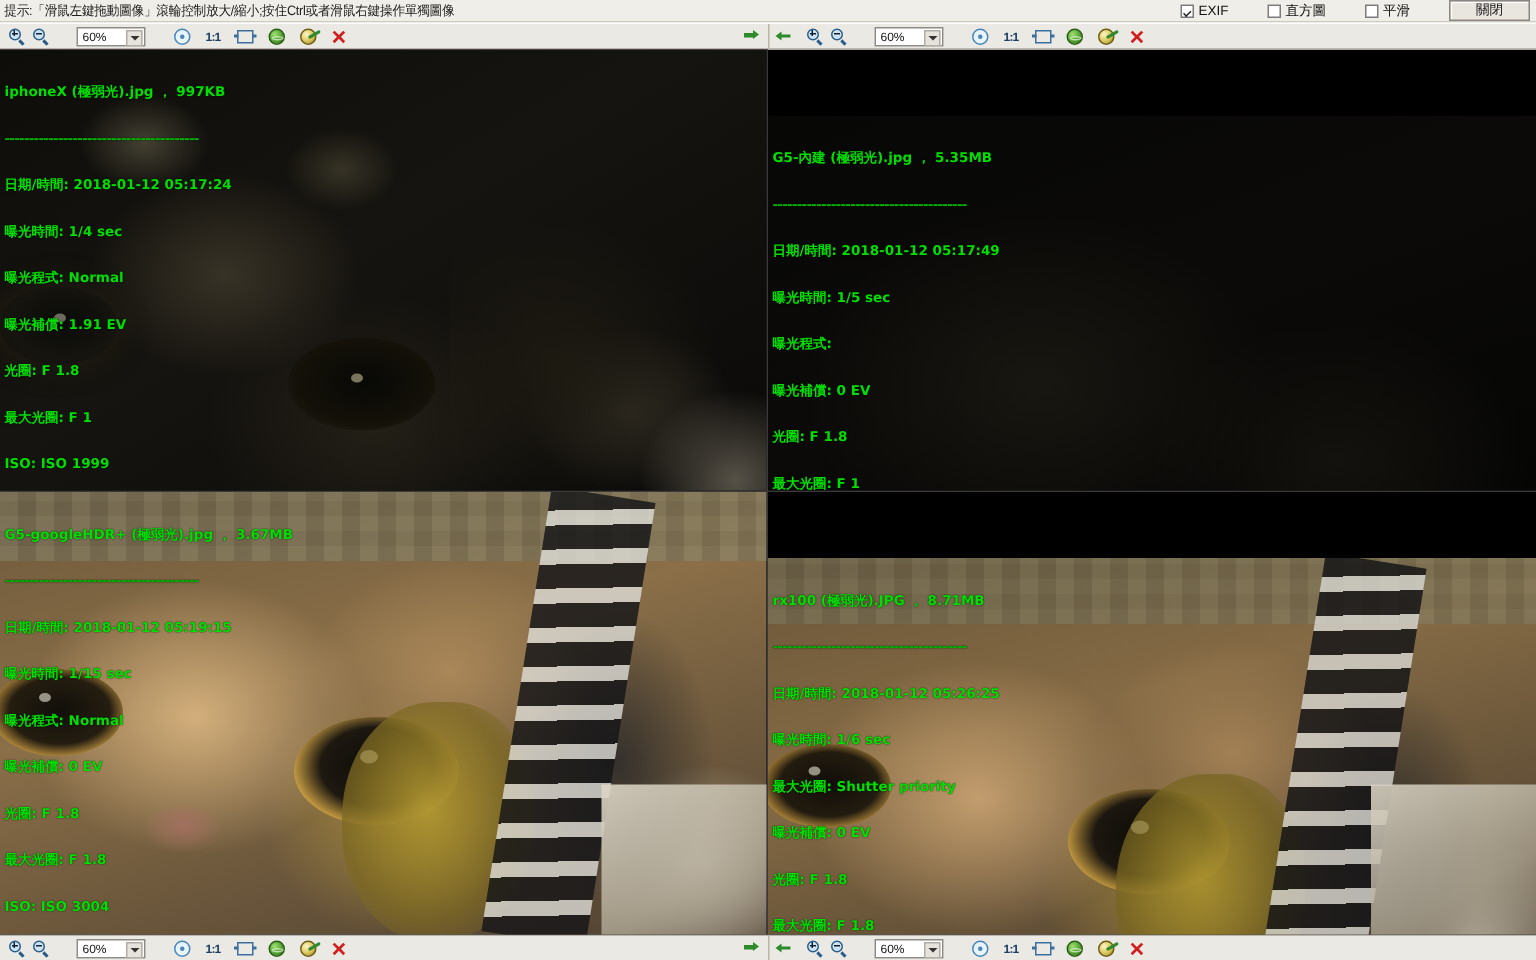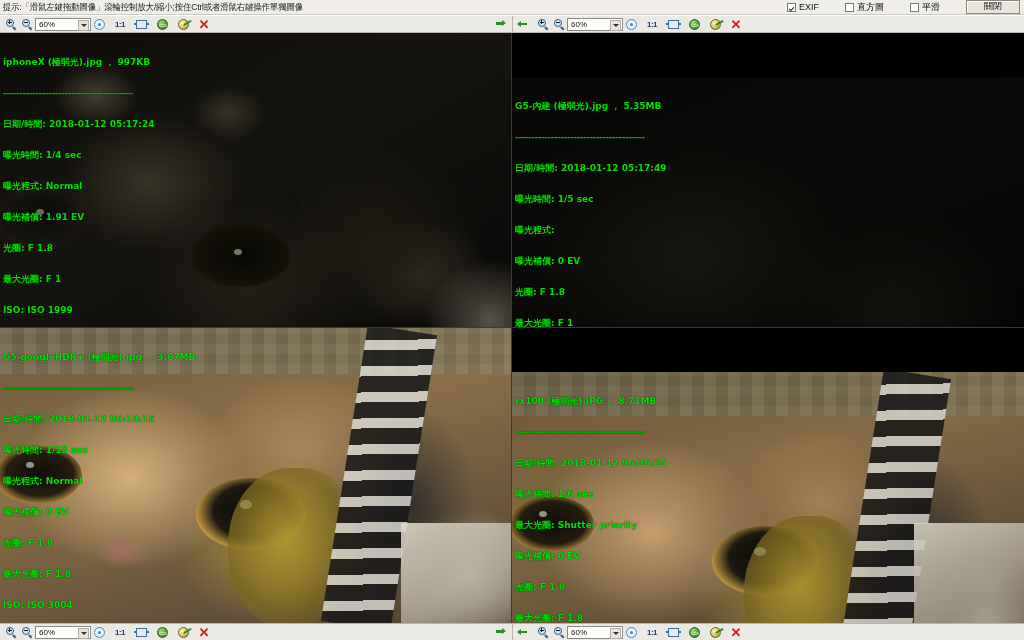--- a/index.html
+++ b/index.html
@@ -71,23 +71,23 @@
     transform:rotate(45deg);transform-origin:left center;
   }
   .magn .pm{
     position:absolute;left:2px;top:3.2px;width:4px;height:1.4px;background:#123;
   }
   .magn .pm2{
     position:absolute;left:3.3px;top:1.9px;width:1.4px;height:4px;background:#123;
   }
 
   .zoomsel{
-    width:56px;height:13px;background:#fff;border:1px solid #8f8b84;
+    width:46px;height:13px;background:#fff;border:1px solid #8f8b84;
     box-sizing:border-box;display:flex;align-items:center;
-    margin:0 0;position:relative;
+    margin:0 16px;position:relative;
   }
   .zoomsel .zval{font-size:8px;padding-left:3px;color:#111;}
   .zoomsel .zarrow{
     position:absolute;right:1px;top:1px;width:11px;height:11px;
     background:#e6e3dc;border:1px solid #b2aea6;box-sizing:border-box;
     display:flex;align-items:center;justify-content:center;
   }
   .zoomsel .zarrow::after{
     content:"";border-left:3px solid transparent;border-right:3px solid transparent;
     border-top:3px solid #333;

